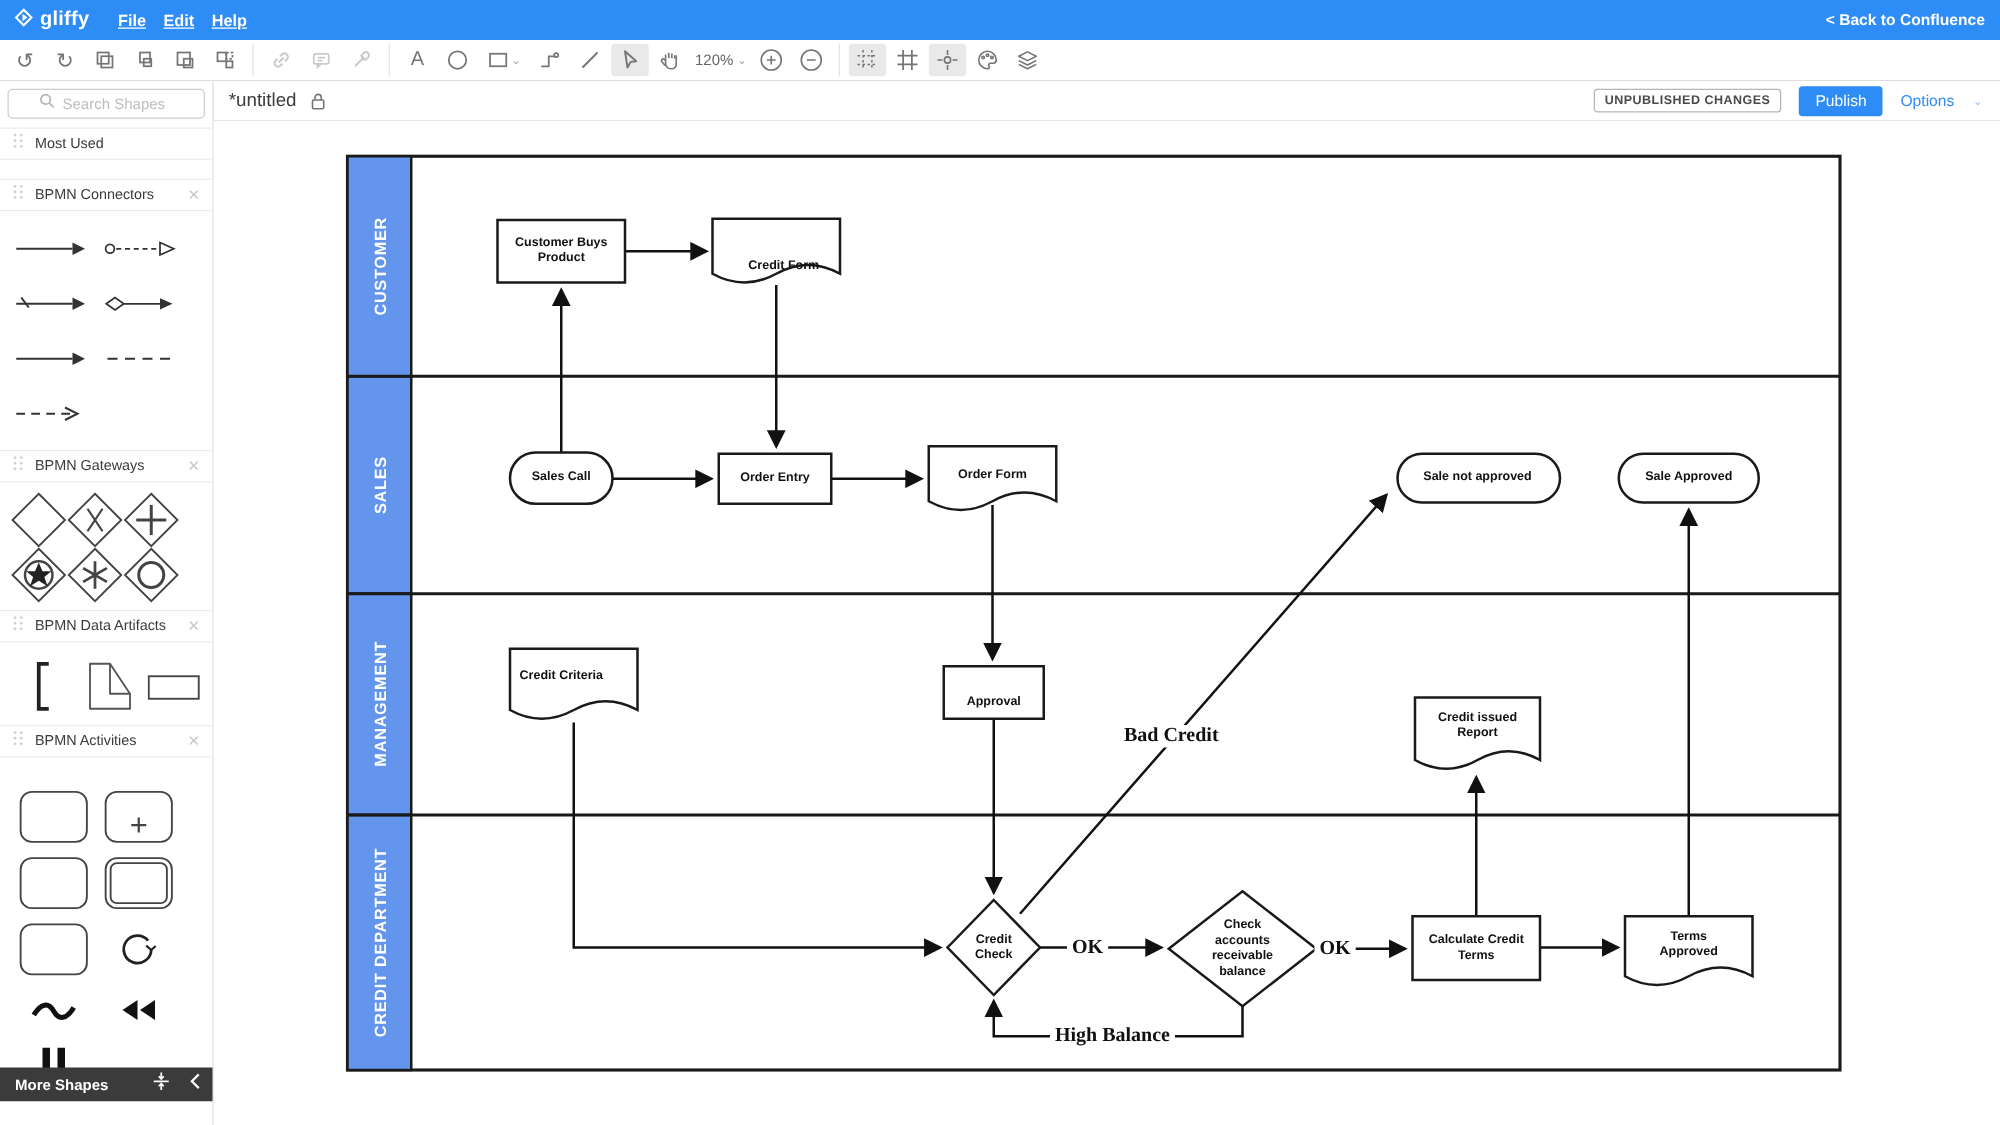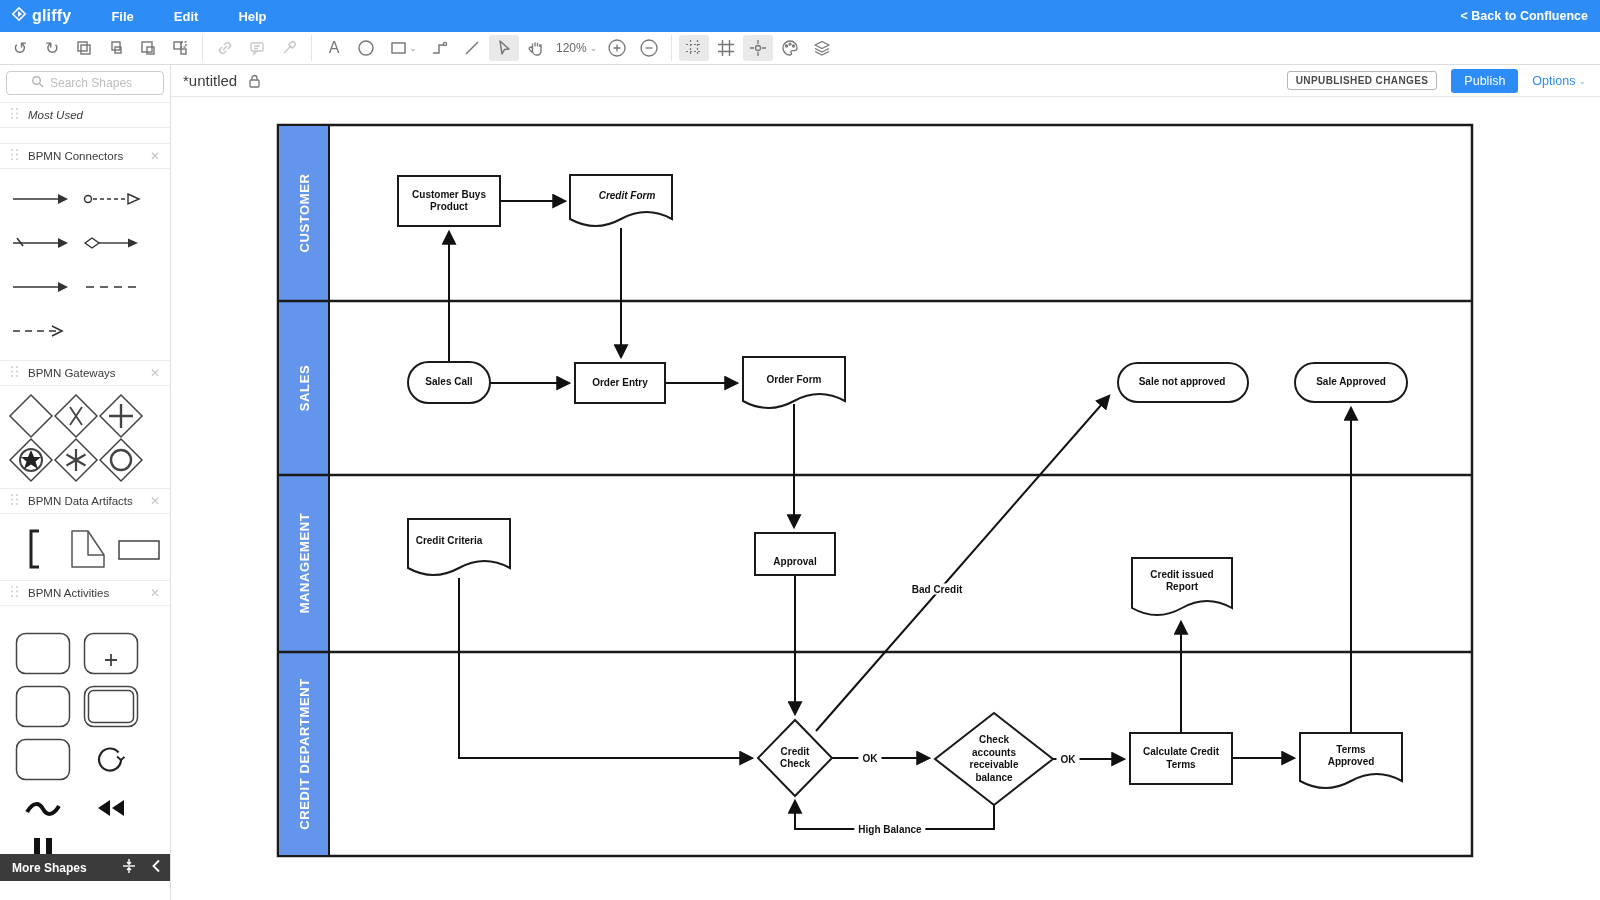--- a/index.html
+++ b/index.html
@@ -5,21 +5,21 @@
   * { margin:0; padding:0; box-sizing:border-box; }
   html,body { width:1600px; height:900px; }
   body { font-family:"Liberation Sans", sans-serif; background:#fff; overflow:hidden; }
   .app { position:relative; width:1600px; height:900px; background:#fff; }
 
   
   .topbar { position:absolute; left:0; top:0; width:1600px; height:32px;
     background:var(--topbar-blue,#2E8CF6); display:flex; align-items:center; color:#fff; }
   .logo { display:flex; align-items:center; margin-left:10px; gap:4px; }
   .logo-text { font-size:16px; font-weight:bold; letter-spacing:.2px; }
-  .menu { display:flex; margin-left:40px; gap:40px; }
+  .menu { display:flex; margin-left:23px; gap:14px;text-decoration:underline; }
   .menu-item { font-size:13px; font-weight:600; cursor:pointer; }
   .back-link { margin-left:auto; margin-right:12px; font-size:12.5px; font-weight:bold; cursor:pointer; }
 
   
   .toolbar { position:absolute; left:0; top:32px; width:1600px; height:33px; background:#fff;
     border-bottom:1px solid #ddd; display:flex; align-items:center; padding-left:4px; }
   .tb { width:30px; height:26px; display:flex; align-items:center; justify-content:center;
     color:#757575; margin:0 1px; border-radius:3px; cursor:pointer; flex:none; }
   .tb.sel { background:#e9e9e9; }
   .tb.dis { color:#c9c9c9; }
@@ -32,21 +32,21 @@
   
   .titlebar { position:absolute; left:171px; top:65px; width:1429px; height:32px; background:#fff;
     border-bottom:1px solid #e7e7e7; display:flex; align-items:center; }
   .doc-title { margin-left:12px; font-size:15px; color:#3c3c3c; }
   .lock { margin-left:10px; display:flex; }
   .title-right { margin-left:auto; display:flex; align-items:center; margin-right:14px; gap:14px; }
   .badge { font-size:10px; font-weight:bold; color:#4a4a4a; letter-spacing:.4px;
     border:1px solid #b5b5b5; border-radius:3px; padding:3px 8px; background:#fff; }
   .publish-btn { background:var(--topbar-blue,#2E8CF6); color:#fff; font-size:12.5px; border:none;
     border-radius:3px; padding:5px 13px; cursor:pointer; font-family:inherit; }
-  .options { color:var(--topbar-blue,#2E8CF6); font-size:12.5px; display:flex; align-items:center; gap:3px; cursor:pointer; }
+  .options { color:var(--topbar-blue,#2E8CF6); font-size:12.5px; display:flex; align-items:center; gap:15px; cursor:pointer; }
 
   
   .sidebar { position:absolute; left:0; top:65px; width:171px; height:835px; background:#fff;
     border-right:1px solid #ddd; overflow:hidden; }
   .search-box { position:absolute; left:6px; top:6px; width:158px; height:24px; border:1px solid #ccc;
     border-radius:4px; display:flex; align-items:center; padding-left:24px; gap:6px; background:#fff; }
   .search-box input { border:none; outline:none; font-size:12px; width:110px; color:#555; font-family:inherit; }
   .search-box input::placeholder { color:#bdbdbd; }
   .sb-header { position:absolute; left:0; width:170px; height:26px; border-top:1px solid #ededed;
     border-bottom:1px solid #ededed; display:flex; align-items:center; background:#fff; }
@@ -60,21 +60,21 @@
   .more-shapes .icons { margin-left:auto; margin-right:10px; display:flex; gap:14px; align-items:center; }
 
   
   .canvas { position:absolute; left:171px; top:97px; width:1429px; height:803px; background:#fff; }
   .canvas svg.diagram { position:absolute; left:0; top:0; }
   .lane-label { position:absolute; color:#fff; font-weight:bold; font-size:13px; letter-spacing:.6px;
     transform:translate(-50%,-50%) rotate(-90deg); white-space:nowrap; }
   .node-label { position:absolute; display:flex; align-items:center; justify-content:center;
     text-align:center; font-size:10px; font-weight:bold; color:#111; line-height:1.25; }
   .edge-label { position:absolute; transform:translate(-50%,-50%); background:#fff; padding:0 4px;
-    font-size:10px; font-weight:bold; color:#111; white-space:nowrap; }
+    font-size:16px; font-weight:bold; color:#111; white-space:nowrap;font-family:Liberation Serif, serif; }
 </style>
 </head>
 <body>
 
 <div class="app">
 
   <div class="topbar">
     <div class="logo">
       <span>
         <svg width="18" height="18" viewBox="0 0 18 18">
@@ -249,21 +249,21 @@
     <div class="search-box">
       <span>
         <svg width="13" height="13" viewBox="0 0 13 13" fill="none" stroke="#b5b5b5" stroke-width="1.4">
             <circle cx="5.5" cy="5.5" r="3.8"></circle>
             <path d="M8.5 8.5 L12 12"></path>
           </svg>
       </span>
       <input type="text" placeholder="Search Shapes" style="">
     </div>
 
-    <div class="sb-header" style="top:37px;font-style:italic;">
+    <div class="sb-header" style="top:37px;">
       <span class="dots">
         <svg width="9" height="13" viewBox="0 0 9 13">
             <g fill="#d0d0d0">
               <circle cx="2" cy="2" r="1.1"></circle>
               <circle cx="7" cy="2" r="1.1"></circle>
               <circle cx="2" cy="6.5" r="1.1"></circle>
               <circle cx="7" cy="6.5" r="1.1"></circle>
               <circle cx="2" cy="11" r="1.1"></circle>
               <circle cx="7" cy="11" r="1.1"></circle>
             </g>
@@ -558,21 +558,21 @@
         <path d="M1129 636 L1231 636 L1231 684 Q1205.5 670 1180 684 Q1154.5 698 1129 684 Z"></path>
       </g>
     </svg>
 
     <div class="lane-label" style="left:133px;top:116px;">CUSTOMER</div>
     <div class="lane-label" style="left:133px;top:291px;">SALES</div>
     <div class="lane-label" style="left:133px;top:466px;">MANAGEMENT</div>
     <div class="lane-label" style="left:133px;top:657px;">CREDIT DEPARTMENT</div>
 
     <div class="node-label" style="left:238px;top:79px;width:80px;height:50px;">Customer Buys Product</div>
-    <div class="node-label" style="left:400px;top:79px;width:112px;height:40px;font-style:italic;">Credit Form</div>
+    <div class="node-label" style="left:400px;top:96px;width:112px;height:40px;">Credit Form</div>
     <div class="node-label" style="left:237px;top:265px;width:82px;height:40px;">Sales Call</div>
     <div class="node-label" style="left:404px;top:266px;width:90px;height:40px;">Order Entry</div>
     <div class="node-label" style="left:573px;top:263px;width:100px;height:40px;">Order Form</div>
     <div class="node-label" style="left:946px;top:266px;width:130px;height:39px;">Sale not approved</div>
     <div class="node-label" style="left:1124px;top:266px;width:112px;height:39px;">Sale Approved</div>
     <div class="node-label" style="left:238px;top:424px;width:80px;height:40px;">Credit Criteria</div>
     <div class="node-label" style="left:584px;top:436px;width:80px;height:58px;">Approval</div>
     <div class="node-label" style="left:965px;top:462px;width:92px;height:44px;">Credit issued Report</div>
     <div class="node-label" style="left:598px;top:631px;width:52px;height:60px;">Credit Check</div>
     <div class="node-label" style="left:789px;top:622px;width:68px;height:80px;">Check accounts receivable balance</div>

